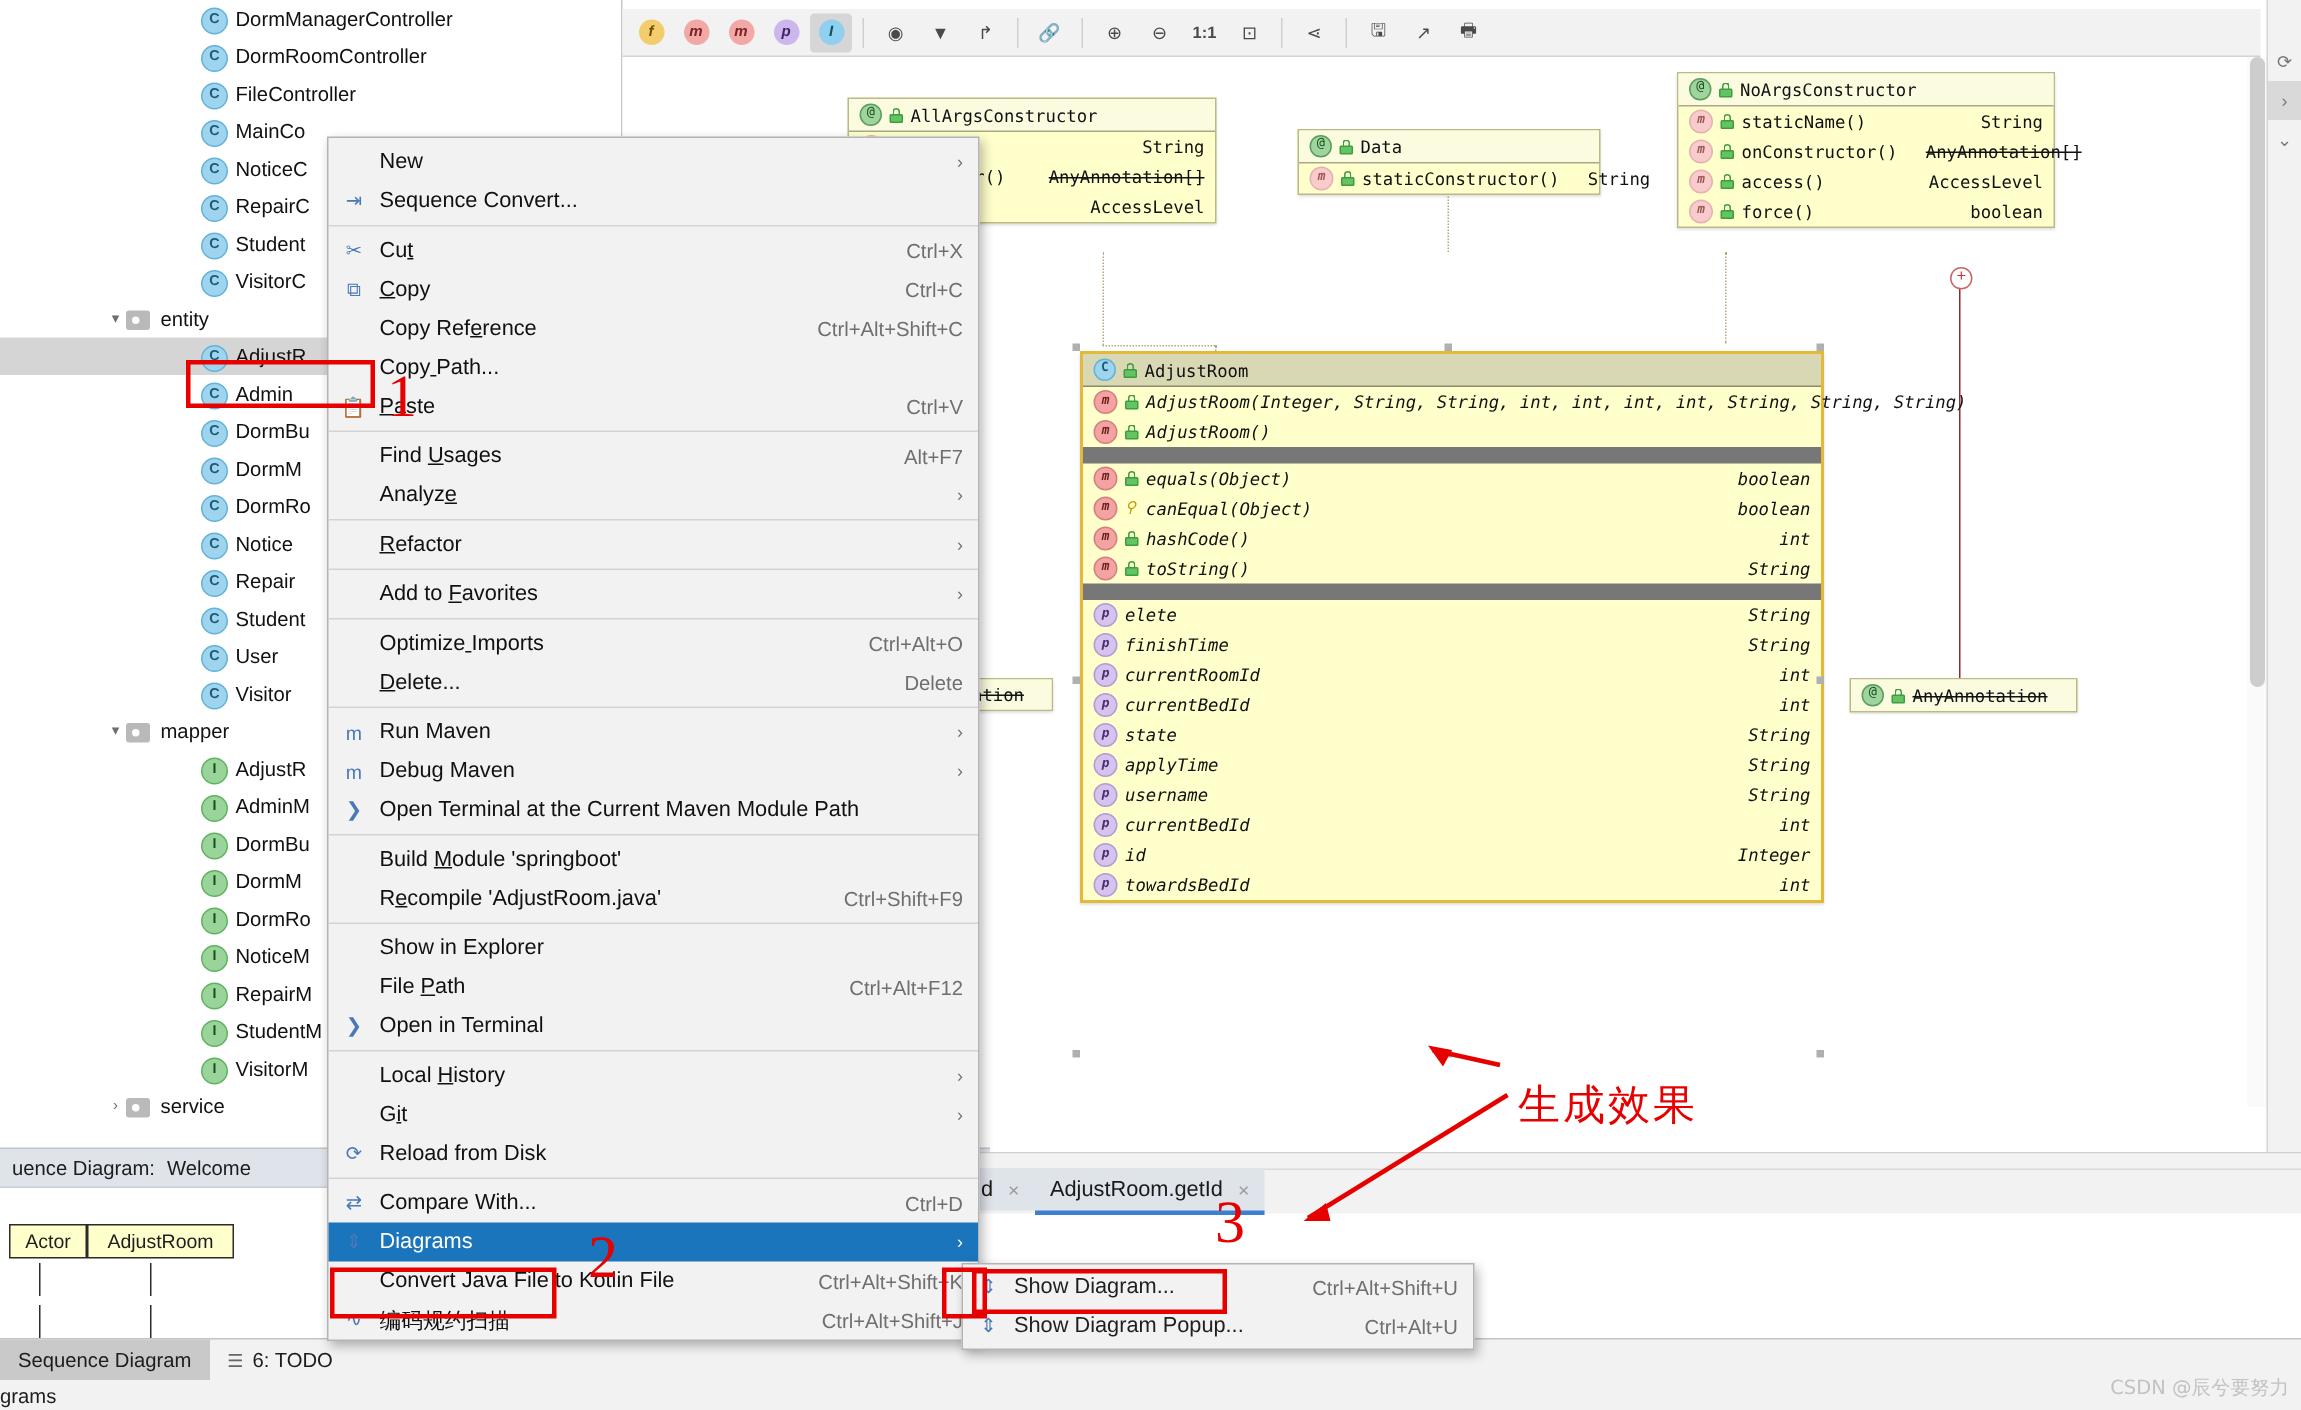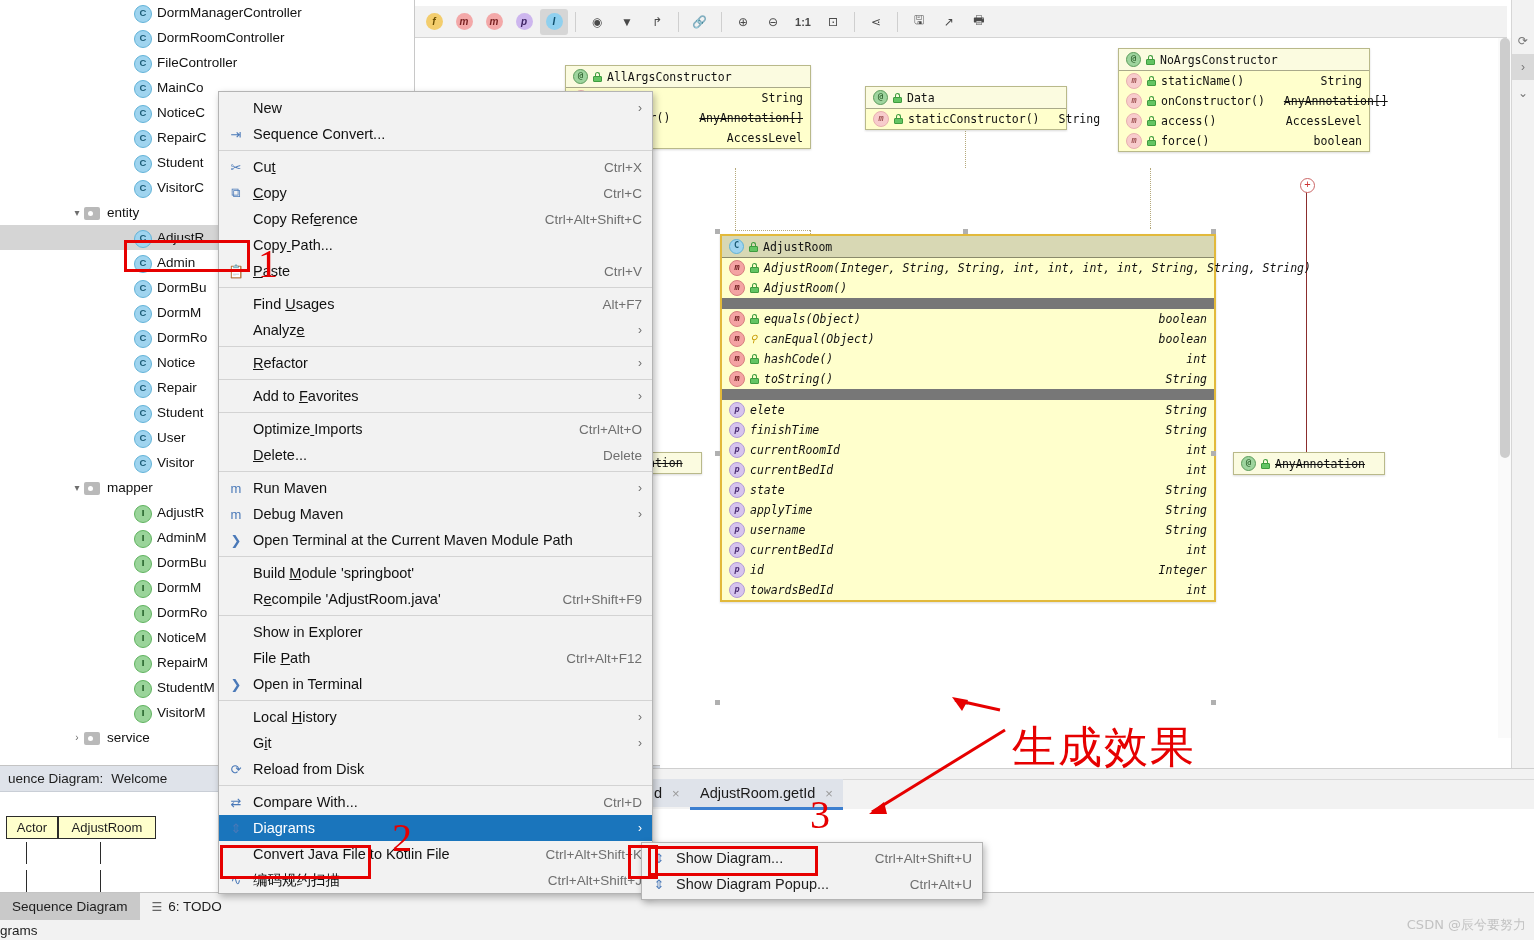--- a/index.html
+++ b/index.html
@@ -135,21 +135,21 @@
   
   #ctx-submenu{
     position:absolute;left:641px;top:842px;width:342px;
     background:#f2f2f2;border:1px solid #b4b4b4;box-shadow:2px 3px 7px rgba(0,0,0,.28);
     font-size:14.5px;z-index:50;padding:2px 0;box-sizing:border-box;
   }
   
   .redbox{position:absolute;border:3px solid #e60000;z-index:60;pointer-events:none;}
   .rednum{position:absolute;color:#e60000;font-size:40px;font-family:"Liberation Serif",serif;z-index:61;line-height:1;}
   #cn-note{
-    position:absolute;left:1012px;top:718px;color:#e60000;font-size:44px;z-index:61;
+    position:absolute;left:1012px;top:718px;color:#e60000;font-size:28px;z-index:61;
     font-family:"DejaVu Sans","Liberation Sans",sans-serif;letter-spacing:2px;
   }
   
   #seq-panel{
     position:absolute;left:0;top:765px;width:660px;height:128px;background:#ffffff;
     border-top:1px solid #c4c4c4;z-index:10;
   }
   #seq-header{
     height:25px;background:#dfe3ea;display:flex;align-items:center;font-size:13.5px;color:#1d1d1d;
     padding-left:8px;border-bottom:1px solid #c9ced6;

